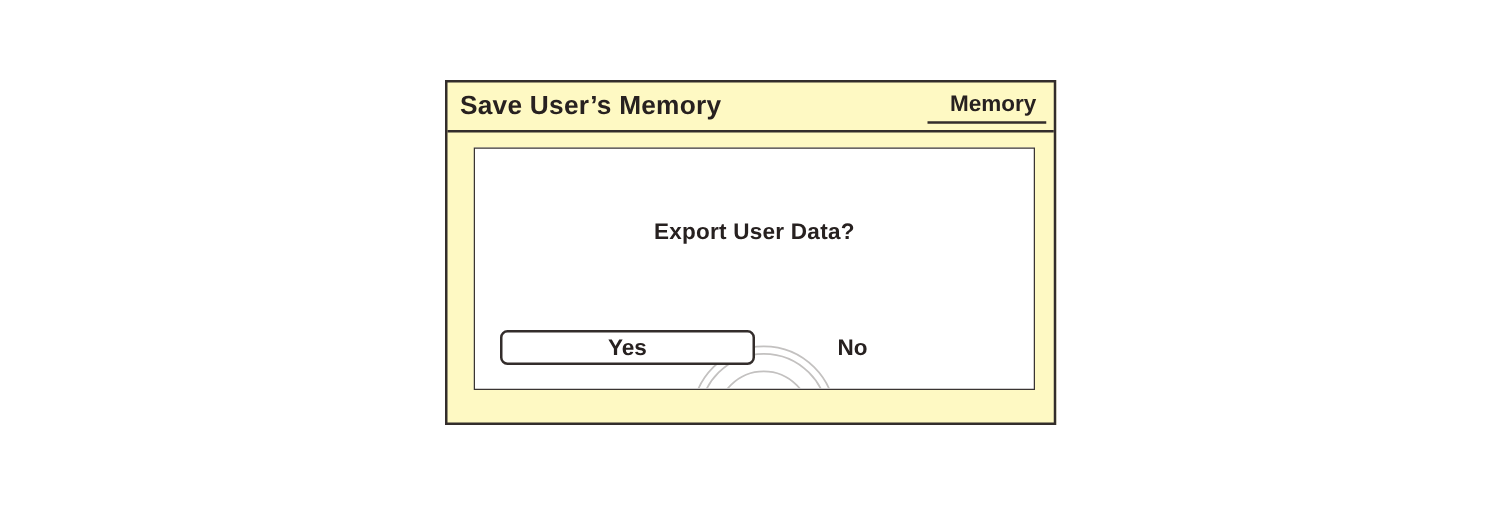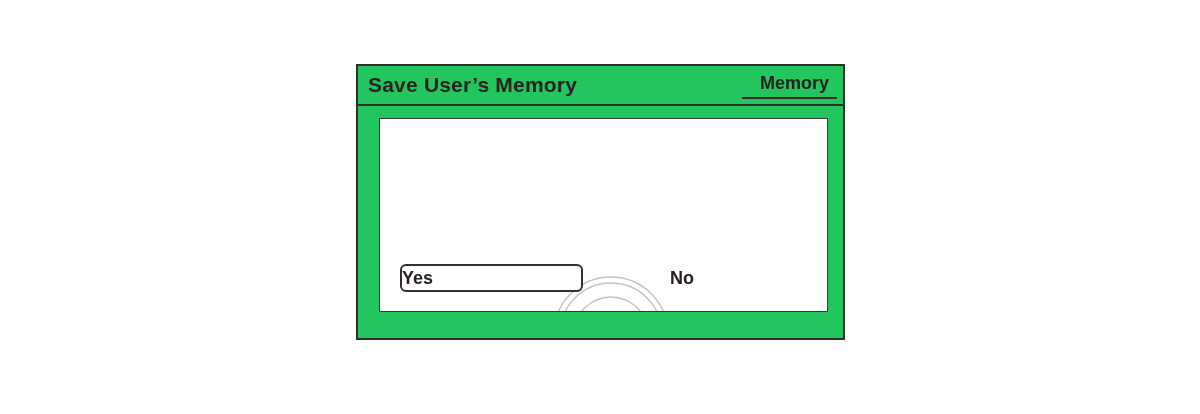--- a/index.html
+++ b/index.html
@@ -18,21 +18,21 @@
     background: #ffffff;
     overflow: hidden;
   }
   .dialog {
     position: absolute;
     left: 356px;
     top: 64px;
     width: 485px;
     height: 272px;
     border: 2.5px solid #332d2b;
-    background: #22c55e;
+    background: #fef9c3;
     box-sizing: content-box;
   }
   .title-bar {
     position: absolute;
     left: 0;
     top: 0;
     width: 100%;
     height: 40px;
     border-bottom: 2px solid #332d2b;
     display: flex;
@@ -82,27 +82,28 @@
     left: 0;
     top: 0;
     width: 447px;
     height: 192px;
     pointer-events: none;
   }
   .yes-button {
     position: absolute;
     left: 20px;
     top: 145px;
-    width: 183px;
+    width: 204px;
     height: 28px;
     border: 2px solid #332d2b;
     border-radius: 6px;
     background: #ffffff;
     display: flex;
     align-items: center;
+    justify-content: center;
     font-size: 18px;
     font-weight: bold;
     box-sizing: border-box;
     cursor: pointer;
   }
   .no-option {
     position: absolute;
     left: 290px;
     top: 149px;
     width: 80px;
@@ -124,20 +125,21 @@
     </div>
 
     <div class="content-box">
 
       <svg class="watermark-svg" viewBox="0 0 447 192" xmlns="http://www.w3.org/2000/svg">
         <circle cx="231" cy="215" r="57" fill="none" stroke="#c3c1c0" stroke-width="1.4"></circle>
         <circle cx="231" cy="215" r="51" fill="none" stroke="#c3c1c0" stroke-width="1.4"></circle>
         <circle cx="231" cy="215" r="37" fill="none" stroke="#c3c1c0" stroke-width="1.4"></circle>
       </svg>
 
+      <div class="prompt">Export User Data?</div>
 
       <div class="yes-button">
         <span>Yes</span>
       </div>
 
       <div class="no-option">
         <span>No</span>
       </div>
 
     </div>

